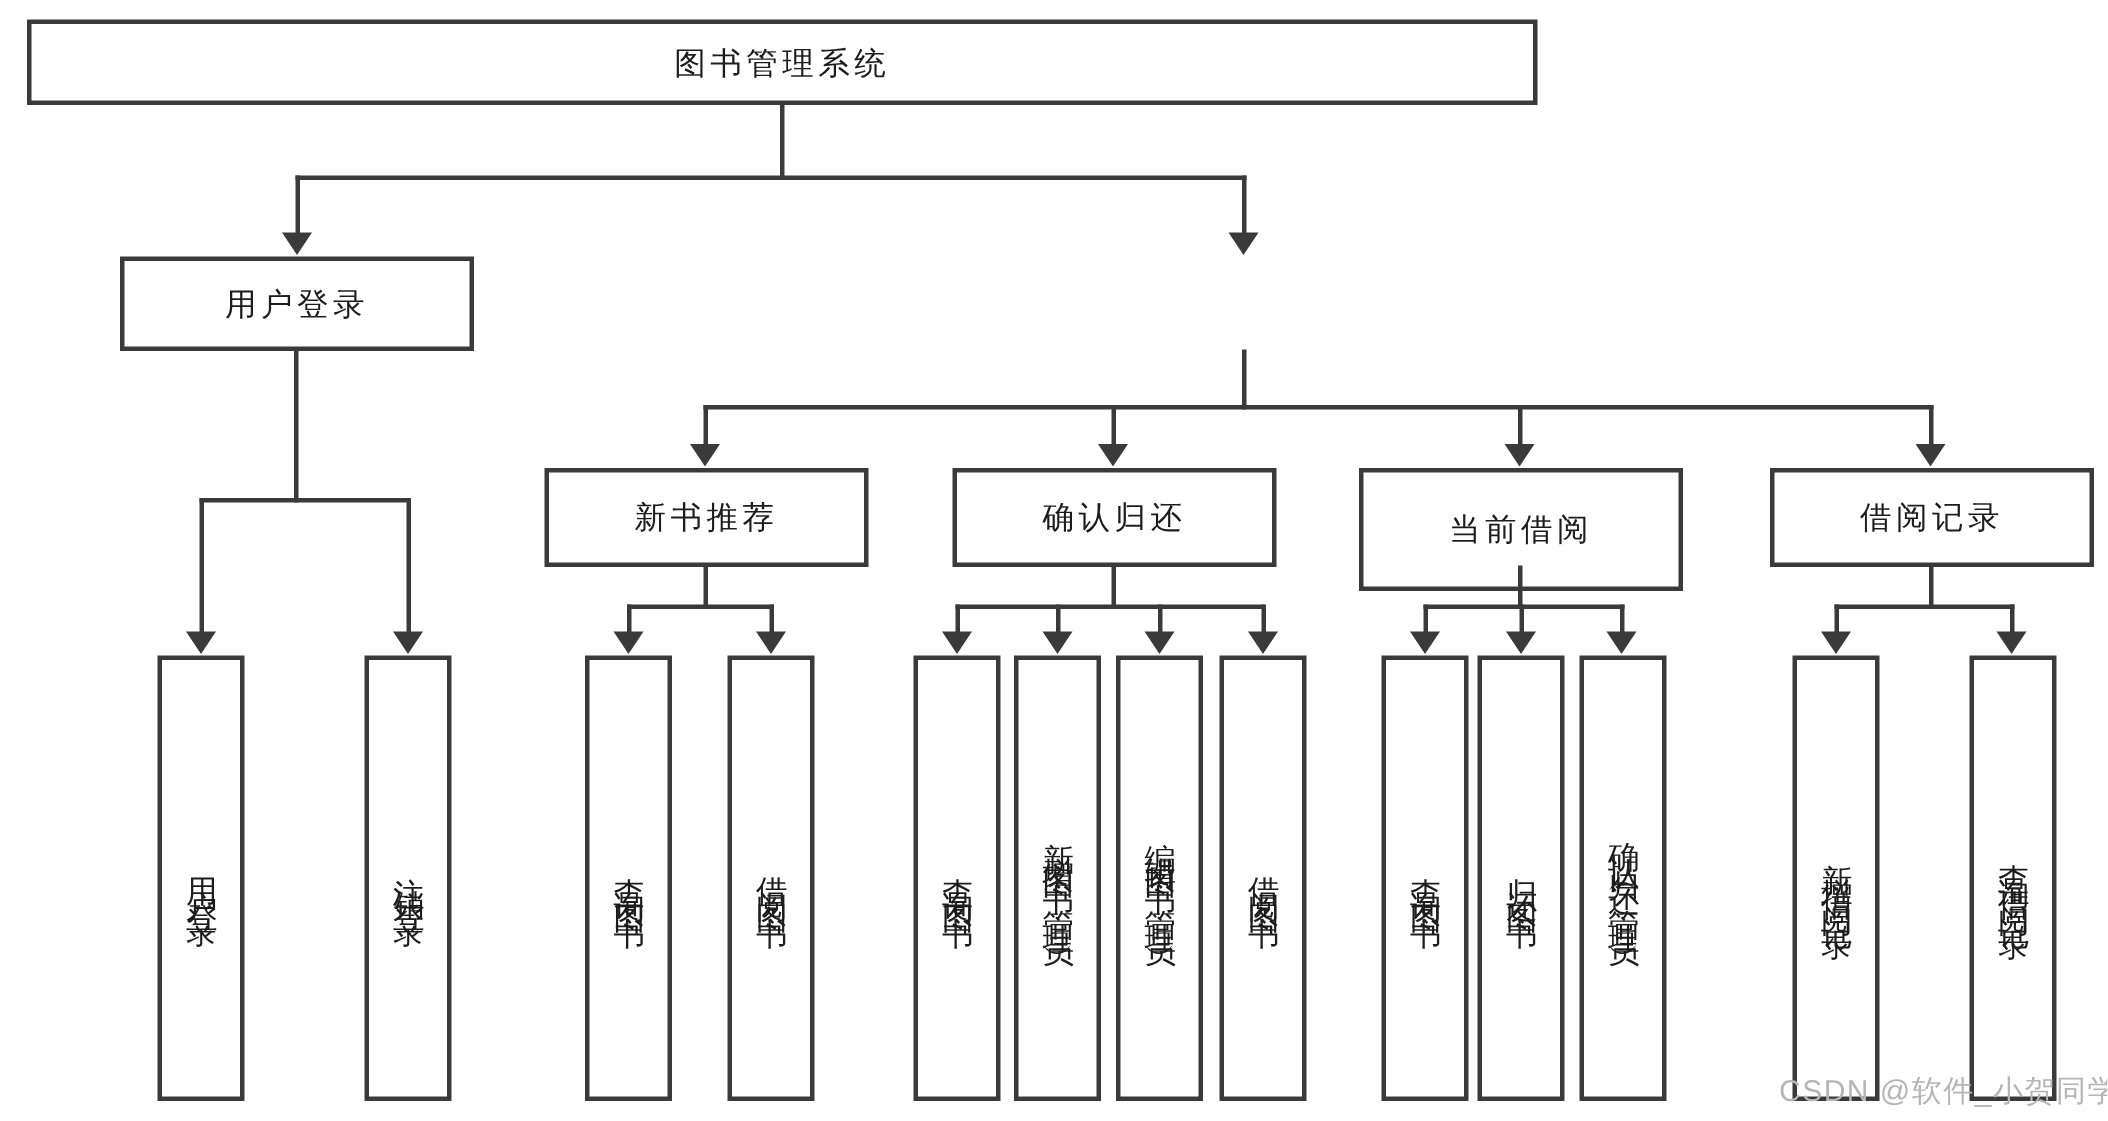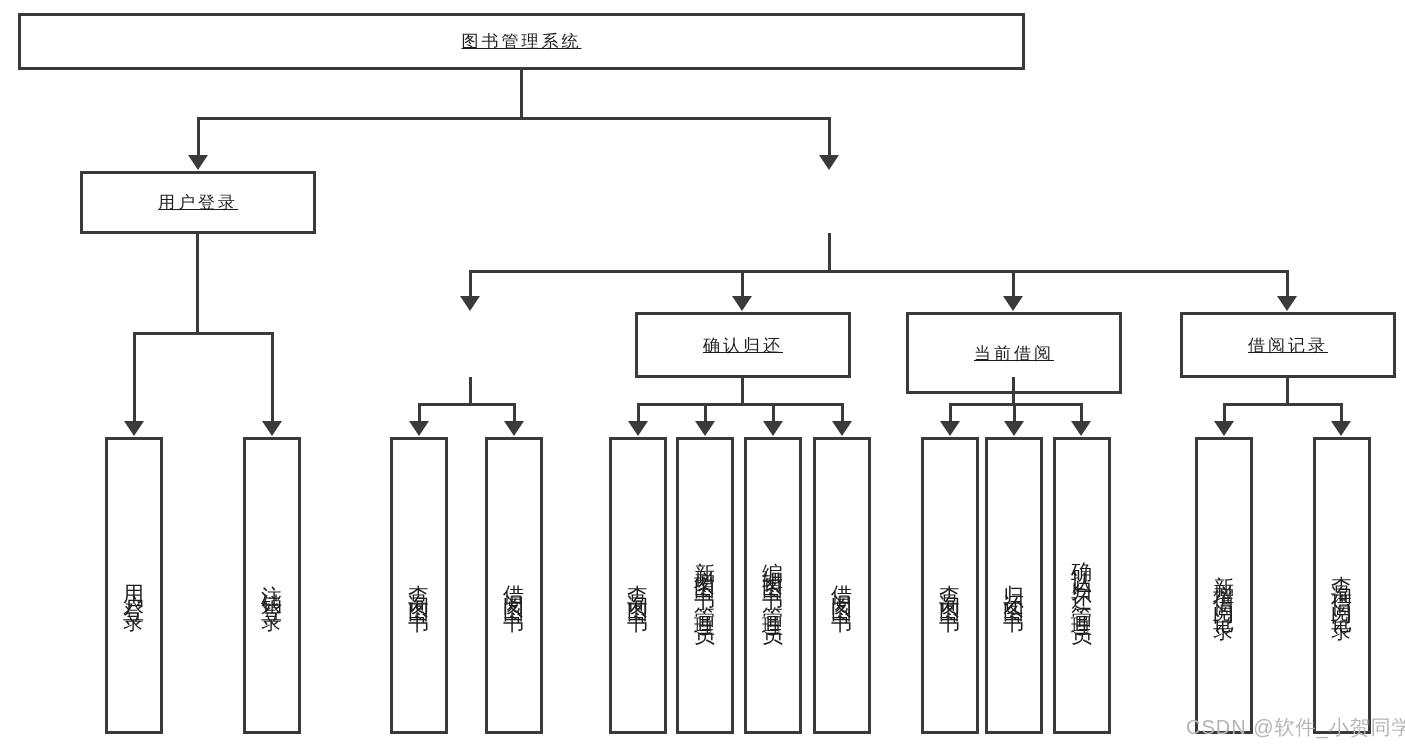--- a/index.html
+++ b/index.html
@@ -15,25 +15,24 @@
   .box {
     position: absolute;
     box-sizing: border-box;
     border: 3px solid #3a3a3a;
     background: #ffffff;
     display: flex;
     align-items: center;
     justify-content: center;
   }
   .box.h span {
-    font-size: 17px;
+    font-size: 21px;
     letter-spacing: 3px;
     white-space: nowrap;
     color: #1c1c1c;
-    text-decoration: underline;
   }
   .box.v span {
     writing-mode: vertical-rl;
     text-orientation: mixed;
     font-size: 21px;
     letter-spacing: 9px;
     line-height: 1;
     white-space: nowrap;
     color: #1c1c1c;
   }
@@ -91,20 +90,23 @@
   <div class="ln" style="left:469px; top:270px; width:820px; height:3px"></div>
   <div class="ln" style="left:469px; top:270px; width:3px; height:29px"></div>
   <div class="ln" style="left:741px; top:270px; width:3px; height:29px"></div>
   <div class="ln" style="left:1012px; top:270px; width:3px; height:29px"></div>
   <div class="ln" style="left:1286px; top:270px; width:3px; height:29px"></div>
   <div class="arrow" style="left:460px; top:296px"></div>
   <div class="arrow" style="left:732px; top:296px"></div>
   <div class="arrow" style="left:1003px; top:296px"></div>
   <div class="arrow" style="left:1277px; top:296px"></div>
 
+  <div class="box h" style="left:363px; top:312px; width:216px; height:66px">
+    <span>新书推荐</span>
+  </div>
   <div class="box h" style="left:635px; top:312px; width:216px; height:66px">
     <span>确认归还</span>
   </div>
   <div class="box h" style="left:906px; top:312px; width:216px; height:82px">
     <span>当前借阅</span>
   </div>
   <div class="box h" style="left:1180px; top:312px; width:216px; height:66px">
     <span>借阅记录</span>
   </div>
 

